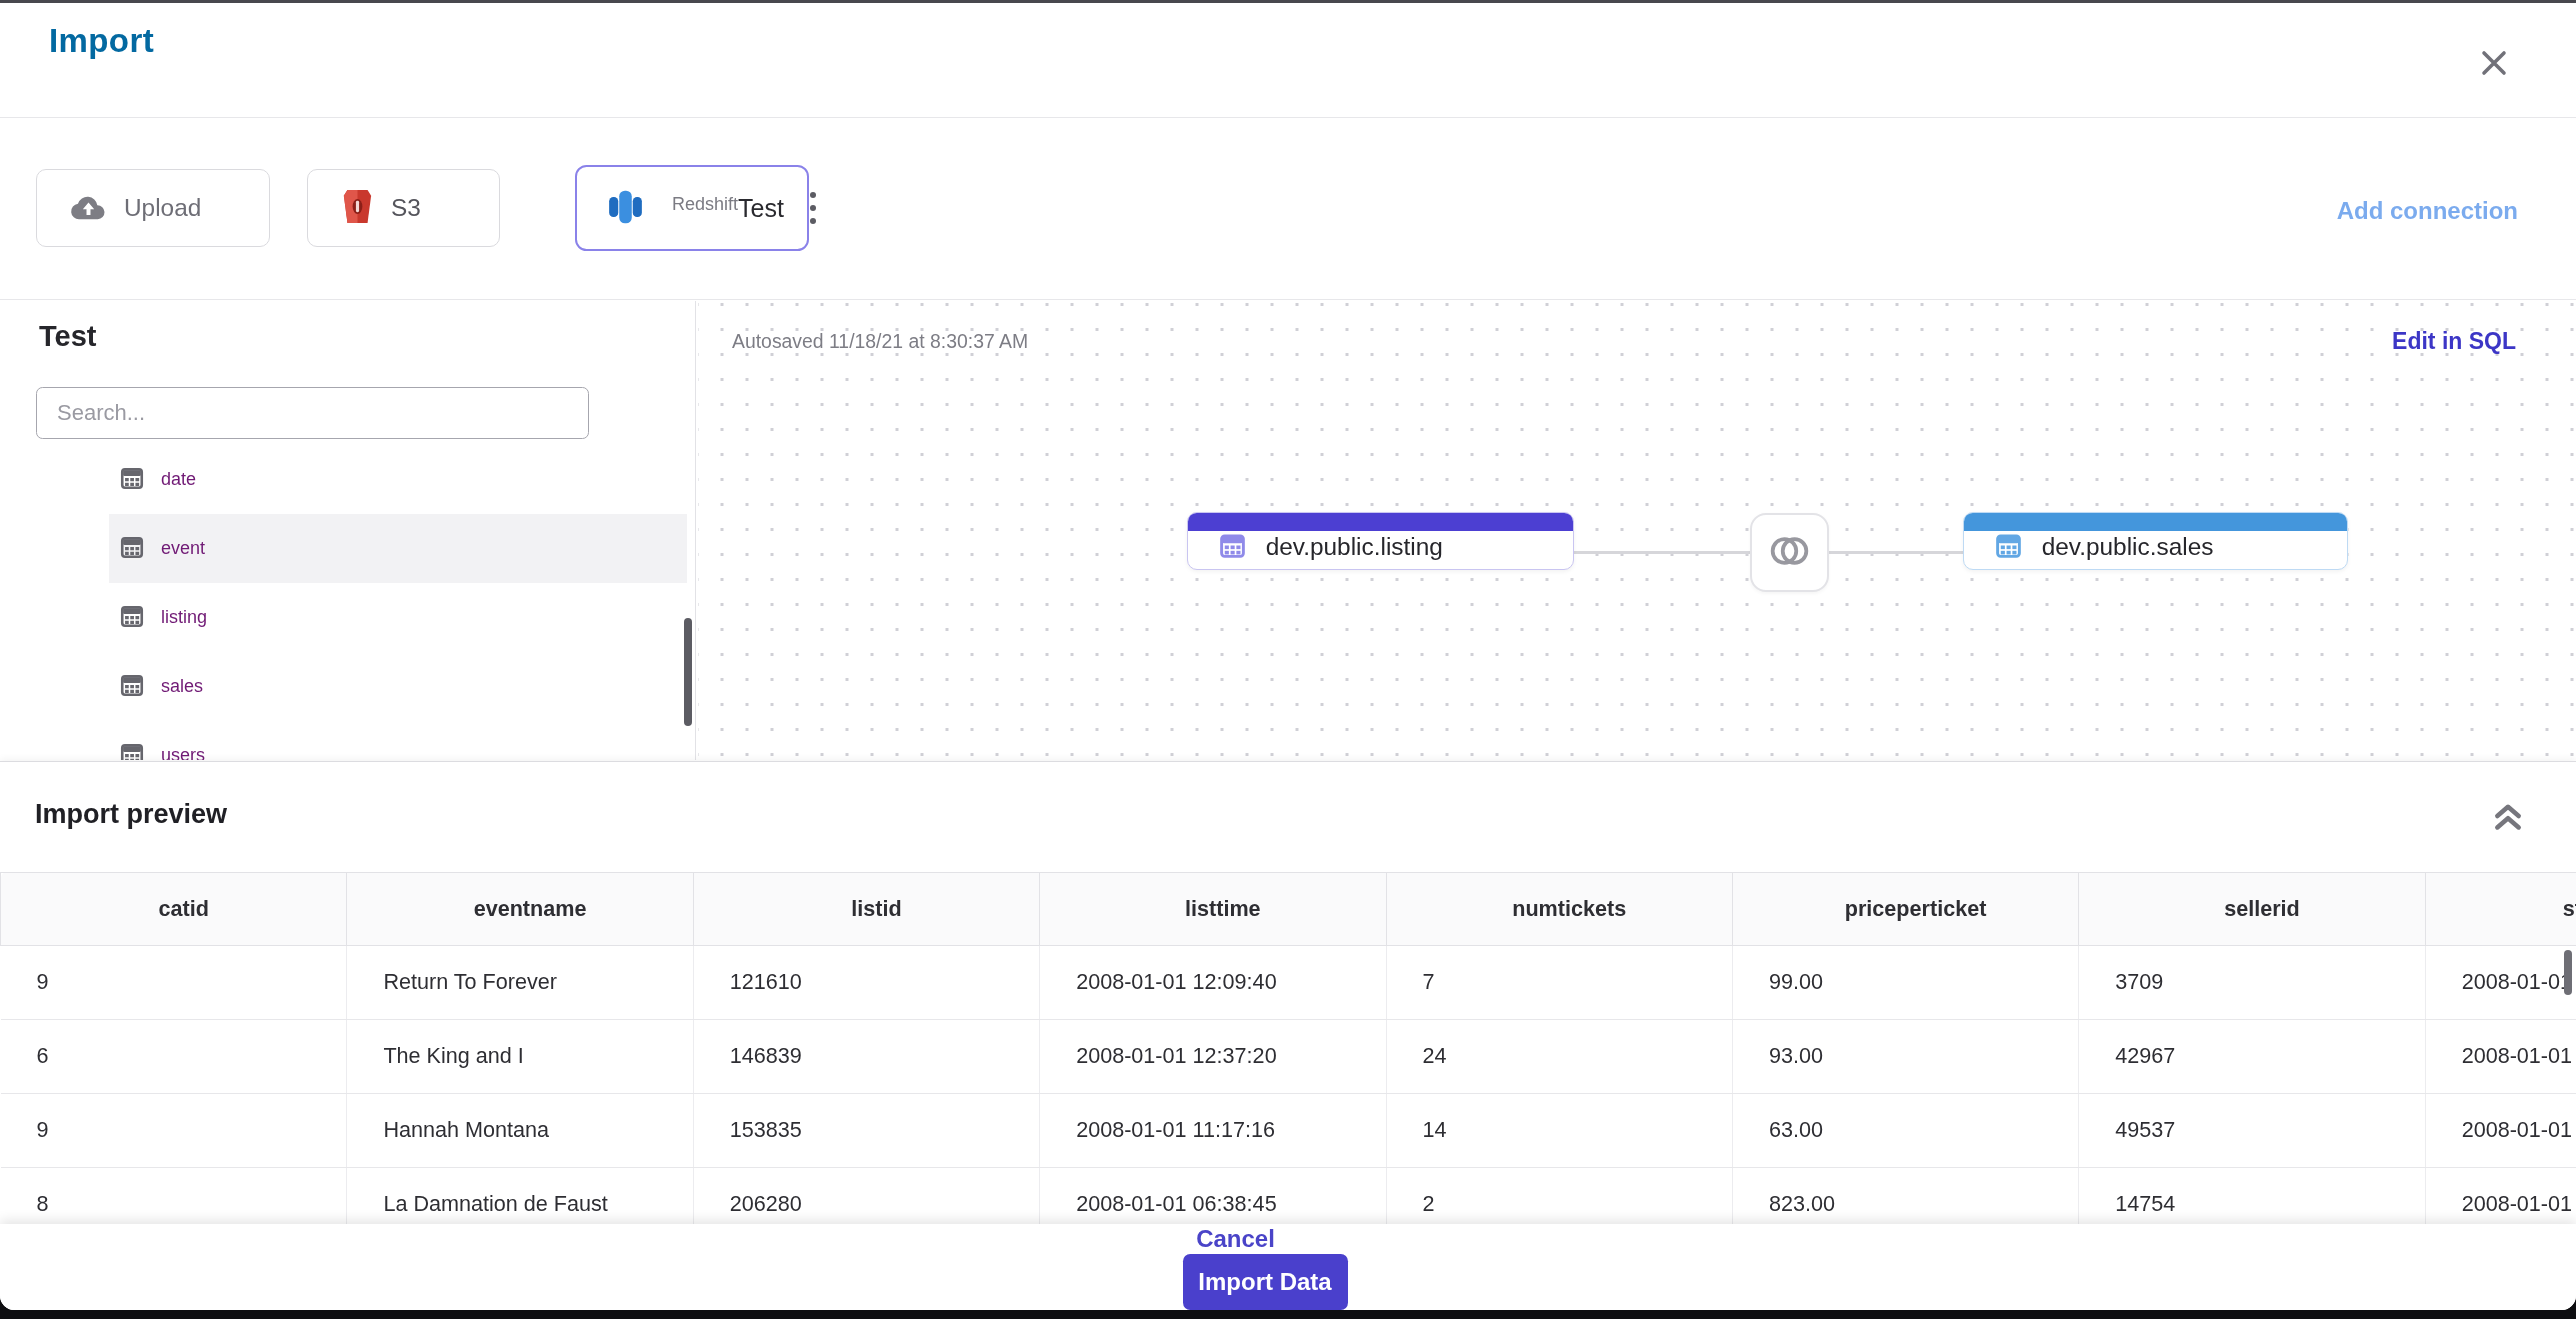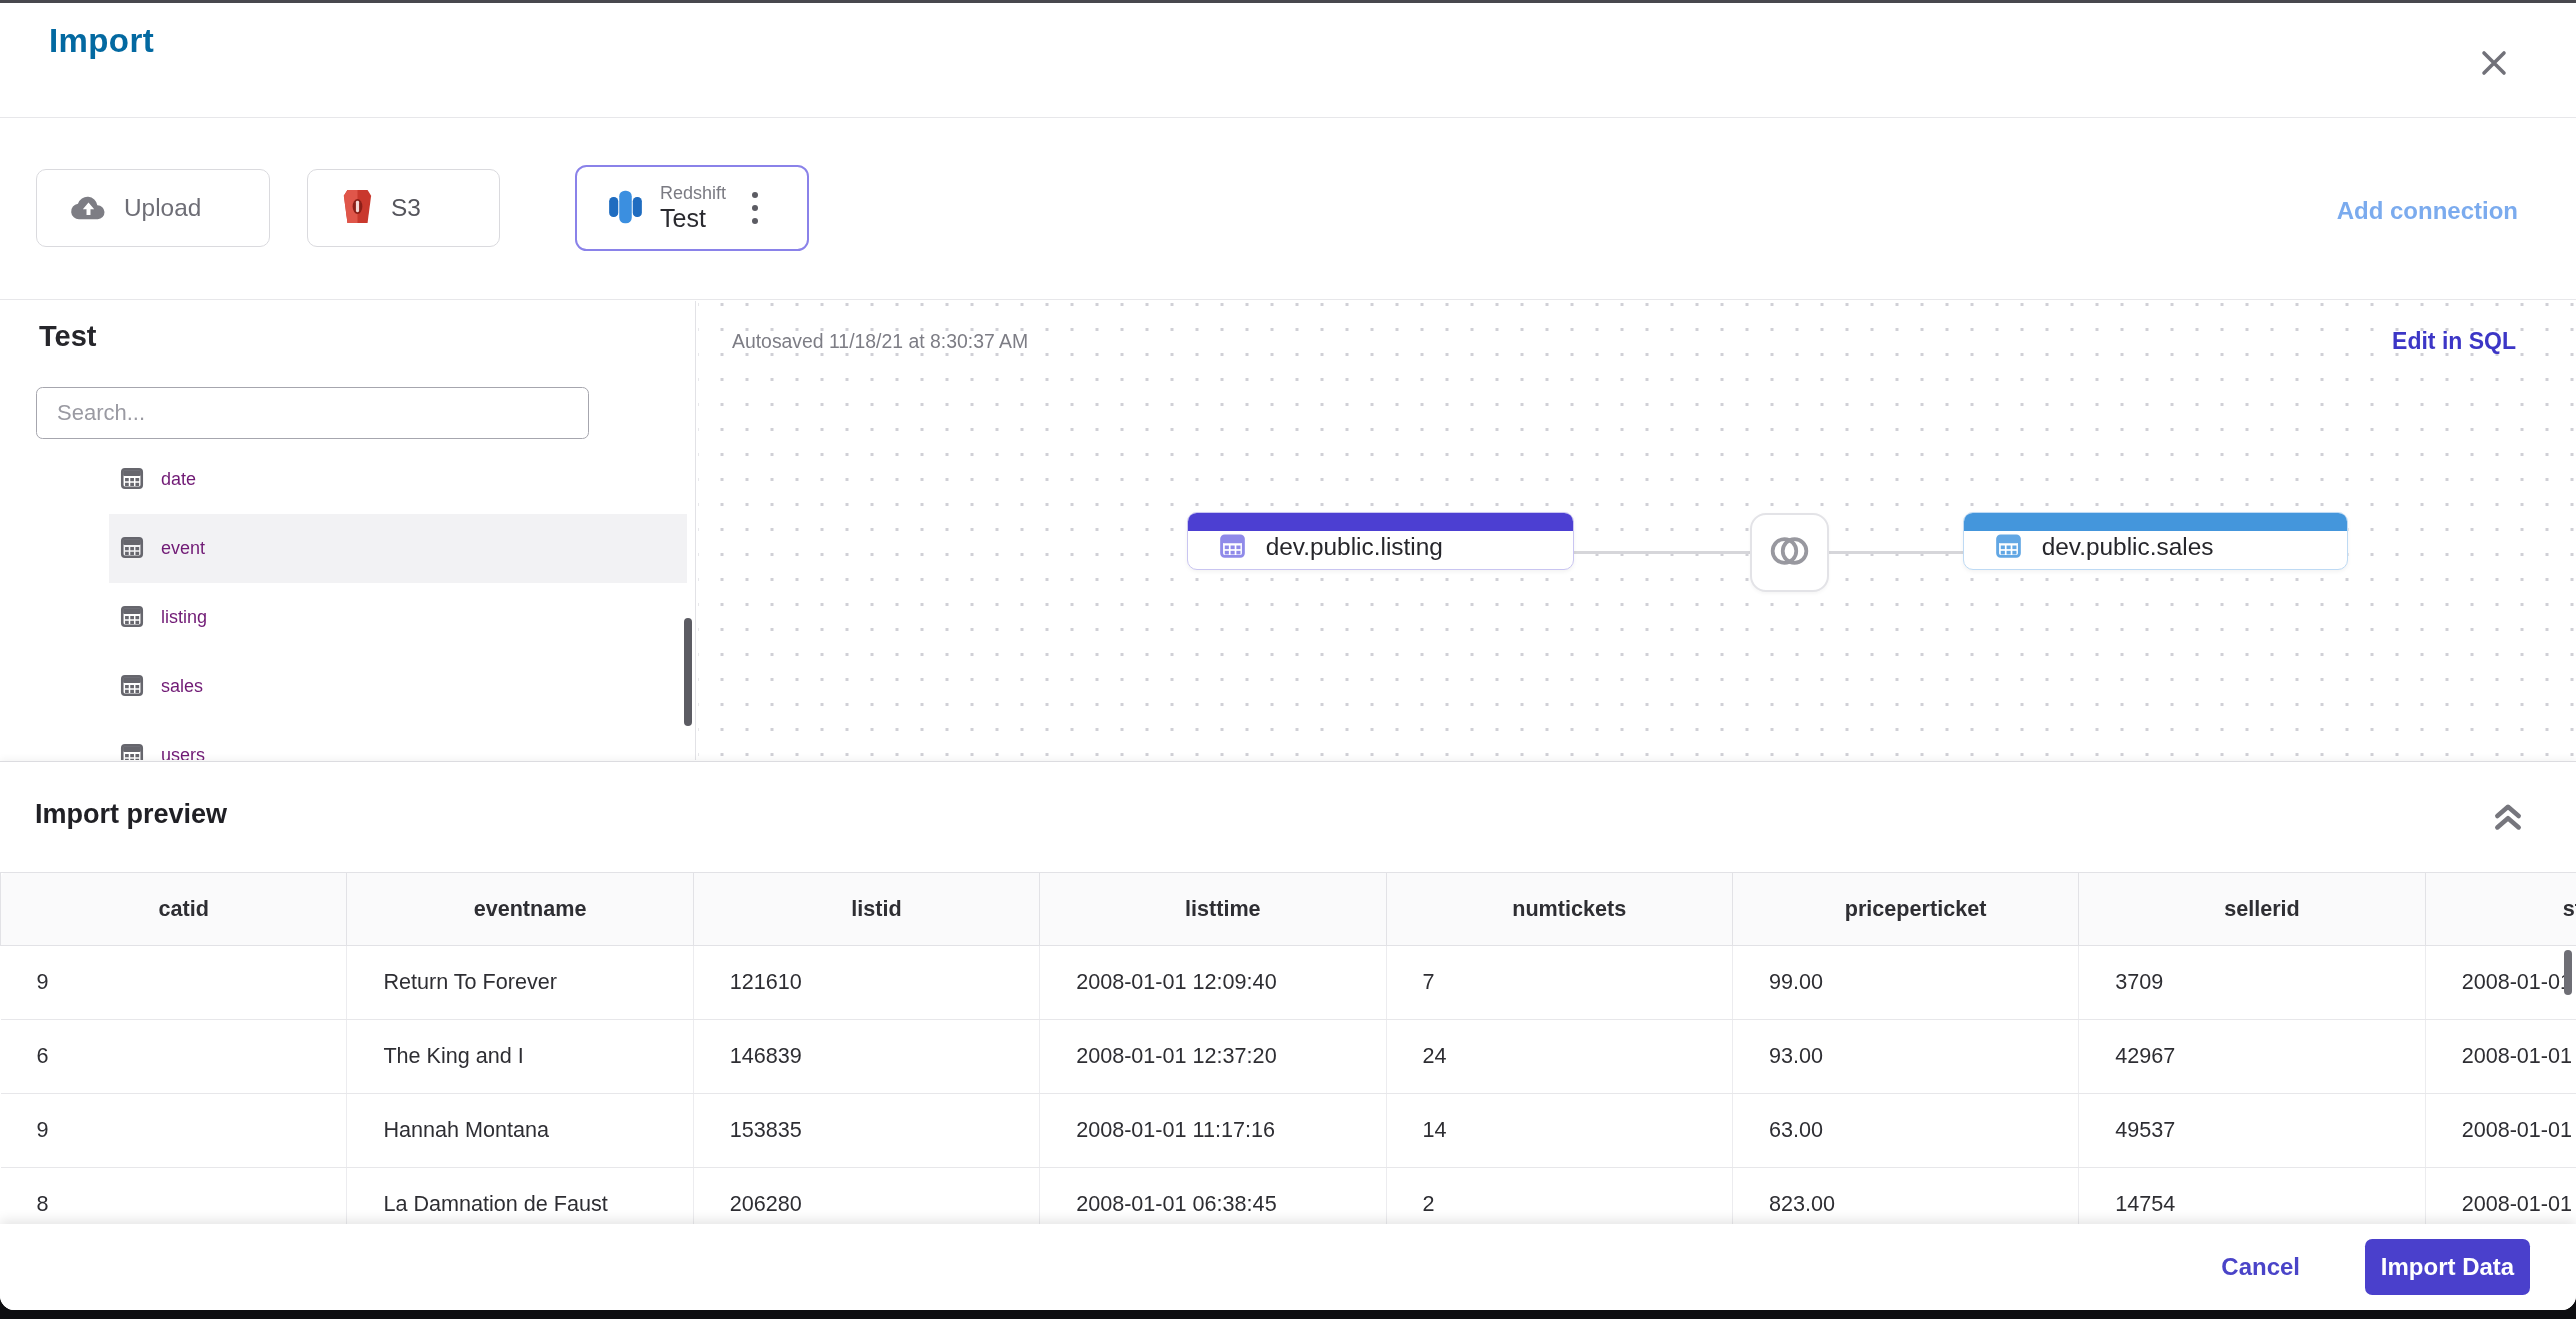--- a/index.html
+++ b/index.html
@@ -16,21 +16,21 @@
 
   
   .sources{position:absolute;top:116px;left:0;right:0;height:180px;border-bottom:1.4px solid #e7e7ea;}
   .src-card{position:absolute;top:50px;height:78px;background:#fff;border:1.4px solid #dadade;border-radius:10px;
             display:flex;align-items:center;box-sizing:border-box;cursor:pointer;}
   .src-card.upload{left:36px;width:234px;padding-left:33px;}
   .src-card.s3{left:307px;width:193px;padding-left:33px;}
   .src-card.redshift{left:575px;top:46px;height:86px;width:234px;border:2.2px solid #8a82e9;border-radius:11.5px;padding-left:30px;}
   .src-label{font-size:24.4px;color:#6e6e76;margin-left:17px;}
   .src-label.s3t{color:#55555c;}
-  .rs-texts{margin-left:16px;display:flex;flex-direction:column;line-height:1.15;}
+  .rs-texts{margin-left:28px;display:flex;flex-direction:row;line-height:1.15;}
   .rs-type{font-size:18px;color:#7b7b83;}
   .rs-name{font-size:25px;color:#2a2a2f;}
   .kebab{margin-left:21.6px;display:flex;flex-direction:column;gap:6.5px;cursor:pointer;padding:4.3px;}
   .kebab i{width:6.5px;height:6.5px;border-radius:50%;background:#5c5c63;display:block;}
   .add-connection{position:absolute;right:58px;top:78px;font-size:24px;font-weight:bold;color:#7babee;cursor:pointer;}
 
   
   .workspace{position:absolute;top:298px;left:0;right:0;height:459px;overflow:hidden;}
   .left-panel{position:absolute;left:0;top:0;width:696px;height:459px;background:#fff;border-right:1.4px solid #e2e2e6;box-sizing:border-box;overflow:hidden;}
   .panel-title{position:absolute;left:39px;top:18.7px;font-size:29px;font-weight:bold;color:#26262b;}
@@ -75,21 +75,21 @@
   .preview-table col{width:346px;}
   .preview-table th{height:72px;background:#fafafb;border:1.4px solid #e2e2e6;border-left:none;
                     font-size:21.6px;font-weight:bold;color:#2e2e33;text-align:center;padding:0 0 0 20px;}
   .preview-table th:first-child{border-left:1.4px solid #e2e2e6;border-top-left-radius:5.8px;}
   .preview-table td{height:73px;border-right:1.4px solid #ececef;border-bottom:1.4px solid #e7e7ea;
                     font-size:21.6px;color:#2e2e33;padding:0 0 0 36px;white-space:nowrap;overflow:hidden;background:#fff;}
   .table-scrollbar{position:absolute;right:3.6px;top:188px;width:8px;height:45px;background:#6e6e75;border-radius:4.3px;}
 
   
   .footer-bar{position:absolute;left:0;right:0;top:1221px;height:86px;background:#fff;border-radius:0 0 14.4px 14.4px;
-              box-shadow:0 -3.6px 11.5px rgba(0,0,0,.10);display:flex;align-items:center;justify-content:flex-end;padding-right:46px;box-sizing:border-box;}
+              box-shadow:0 -3.6px 11.5px rgba(0,0,0,.10);display:flex;align-items:center;justify-content:flex-start;padding-right:46px;box-sizing:border-box;flex-direction:column;}
   .cancel-btn{font-size:24px;font-weight:bold;color:#4a44c8;background:none;border:none;cursor:pointer;margin-right:59px;
               font-family:"Liberation Sans", sans-serif;}
   .import-btn{width:165px;height:56px;background:#4a40cc;color:#fff;font-size:24px;font-weight:bold;border:none;border-radius:7.2px;
               cursor:pointer;font-family:"Liberation Sans", sans-serif;}
 </style>
 </head>
 <body>
 
 <div id="screen">
   <div class="backdrop-top"></div>

